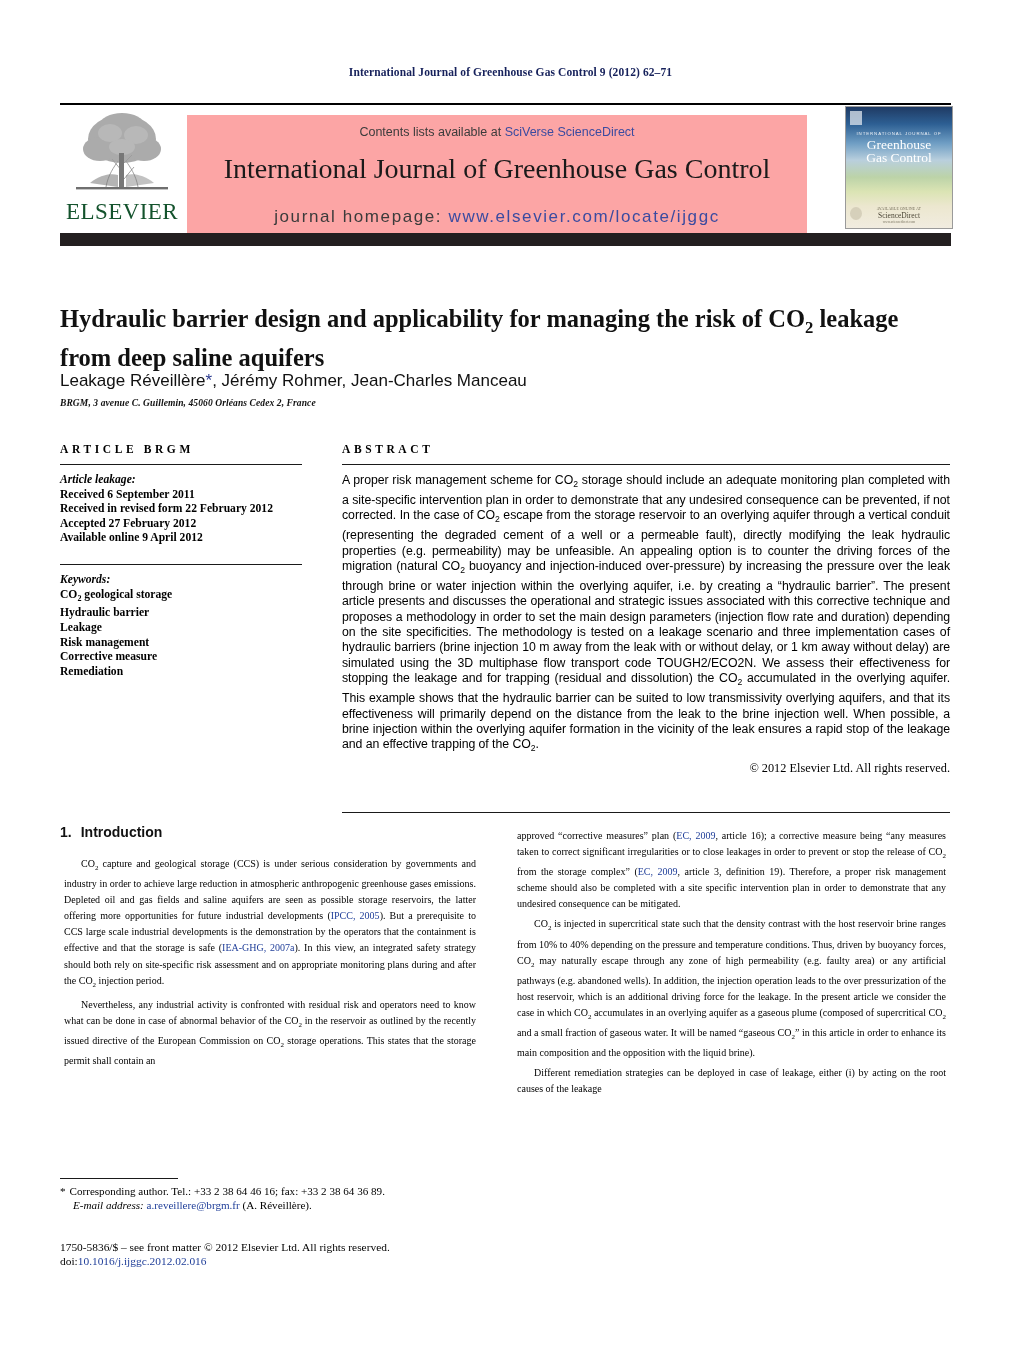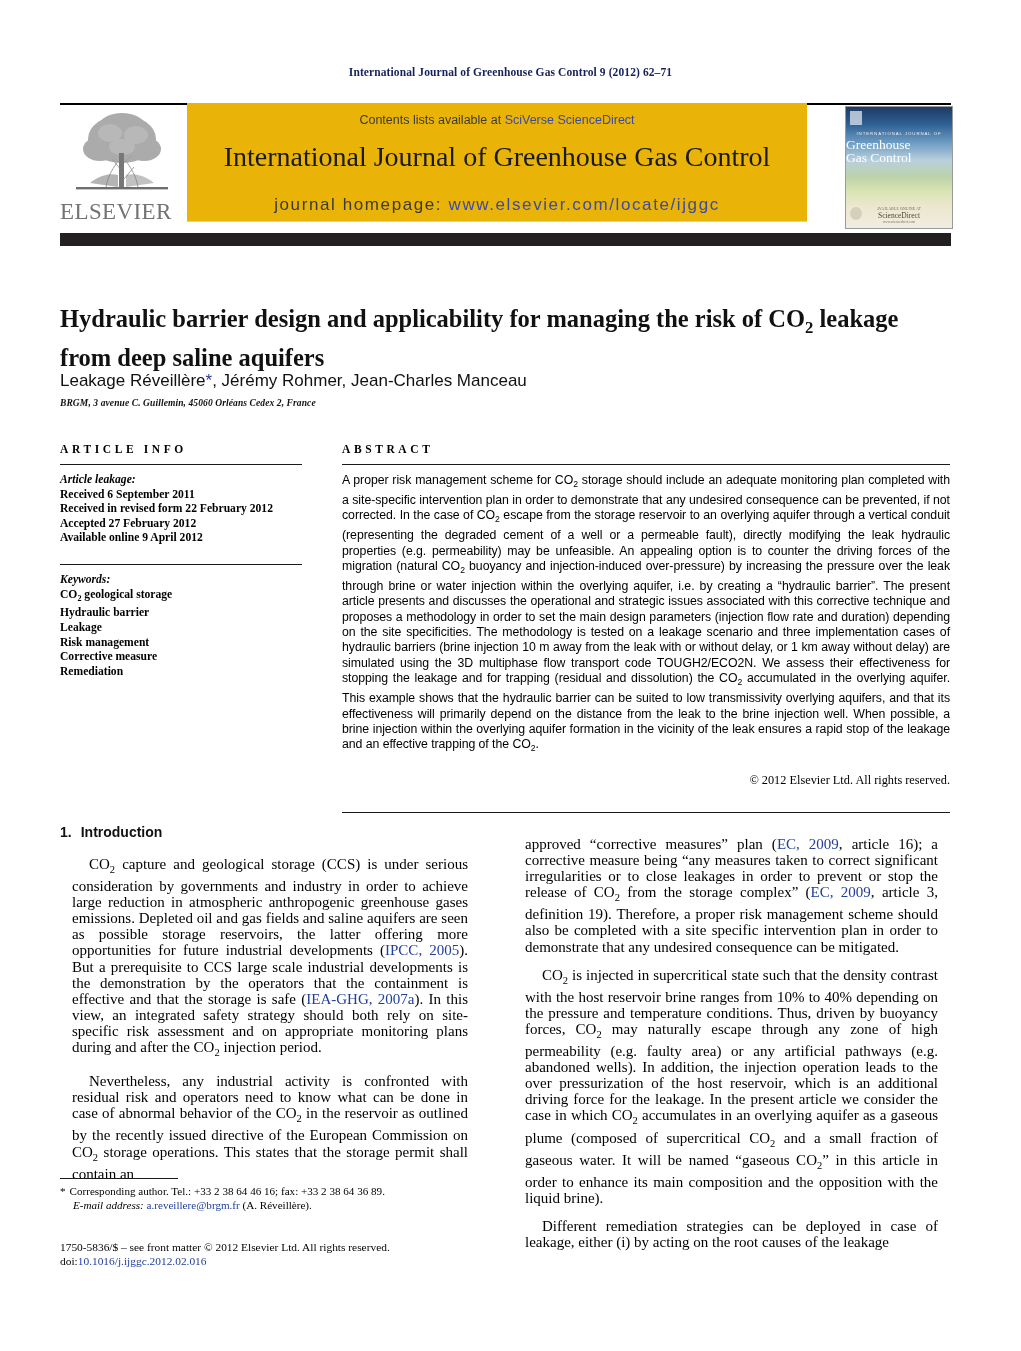--- a/index.html
+++ b/index.html
@@ -58,32 +58,32 @@
   .tree-box {
     position: absolute;
     left: 6px; top: 2px;
     width: 112px; height: 86px;
     overflow: hidden;
   }
   .elsevier-word {
     position: absolute;
     left: 0; top: 92px;
     width: 124px;
-    text-align: left;
+    text-align: center;
     font-family: "Liberation Serif", serif;
     font-size: 23px;
     font-weight: normal;
     letter-spacing: 0.4px;
-    color: #737373;
+    color: #14532d;
   }
   .contents-panel {
     position: absolute;
-    left: 127px; top: 0;
+    left: 127px; top: 12px;
     width: 620px; height: 118px;
-    background: #eab308;
+    background: #fca5a5;
     border-bottom: 1px solid #cfcfcf;
   }
   .contents-line {
     position: absolute;
     left: 0; top: 10px;
     width: 620px;
     text-align: center;
     font-family: "Liberation Sans", sans-serif;
     font-size: 12.5px;
     color: #3b3b3b;
@@ -139,21 +139,21 @@
     text-align: center;
     font-family: "Liberation Sans", sans-serif;
     font-size: 4.4px;
     letter-spacing: 0.9px;
     color: #e9eef5;
   }
   .cover-title {
     position: absolute;
     left: 0; top: 31px;
     width: 106px;
-    text-align: left;
+    text-align: center;
     font-family: "Liberation Serif", serif;
     font-size: 13.5px;
     line-height: 13px;
     color: #ffffff;
   }
   .cover-badge {
     position: absolute;
     left: 4px; top: 4px;
     width: 12px; height: 14px;
     background: #dfe6ee;
@@ -260,21 +260,21 @@
   .abstract-body {
     font-family: Liberation Sans, sans-serif;
     font-size: 12.3px;
     line-height: 15.4px;
     text-align: justify;
     color: #000;
     letter-spacing: -0.05px;
   }
   .abstract-body sub { font-size: 0.7em; }
   .copyright {
-    margin-top: 16px;
+    margin-top: 4px;
     text-align: right;
     font-family: "Liberation Serif", serif;
     font-size: 12.3px;
     color: #000;
   }
   .abs-rule-bottom {
     position: absolute;
     left: 342px; top: 812px;
     width: 608px;
     border-top: 1.2px solid #1a1a1a;
@@ -294,24 +294,24 @@
   h2.numbered {
     font-family: "Liberation Sans", sans-serif;
     font-weight: bold;
     font-size: 14px;
     margin: 0 0 16px 0;
     color: #111;
   }
   h2.numbered .num { margin-right: 9px; }
   p.body {
     font-family: "Liberation Serif", serif;
-    font-size: 15px;
+    font-size: 10px;
     line-height: 16.1px;
     text-align: justify;
-    margin: 12px;
+    margin: 4px;
     text-indent: 17px;
     color: #000;
   }
   p.body.first { text-indent: 17px; }
   p.body sub { font-size: 0.7em; }
   .cite { color: #22409a; }
 
   
   .footnote-area {
     position: absolute;
@@ -414,21 +414,21 @@
   <h1 class="title">
     <span>Hydraulic barrier design and applicability for managing the risk of CO</span><sub>2</sub><span> leakage</span><br>
     <span>from deep saline aquifers</span>
   </h1>
   <div class="authors">
     <span>Leakage Réveillère</span><span class="star">*</span><span>, Jérémy Rohmer, Jean-Charles Manceau</span>
   </div>
   <div class="affiliation">BRGM, 3 avenue C. Guillemin, 45060 Orléans Cedex 2, France</div>
 
   <div class="info-col">
-    <div class="sec-head">ARTICLE INFO</div>
+    <div class="sec-head">ARTICLE BRGM</div>
     <hr class="hr-thin">
     <div class="info-block">
       <div class="it">Article leakage:</div>
       <div>Received 6 September 2011</div>
       <div>Received in revised form 22 February 2012</div>
       <div>Accepted 27 February 2012</div>
       <div>Available online 9 April 2012</div>
     </div>
     <hr class="hr-thin sp">
     <div class="info-block">

